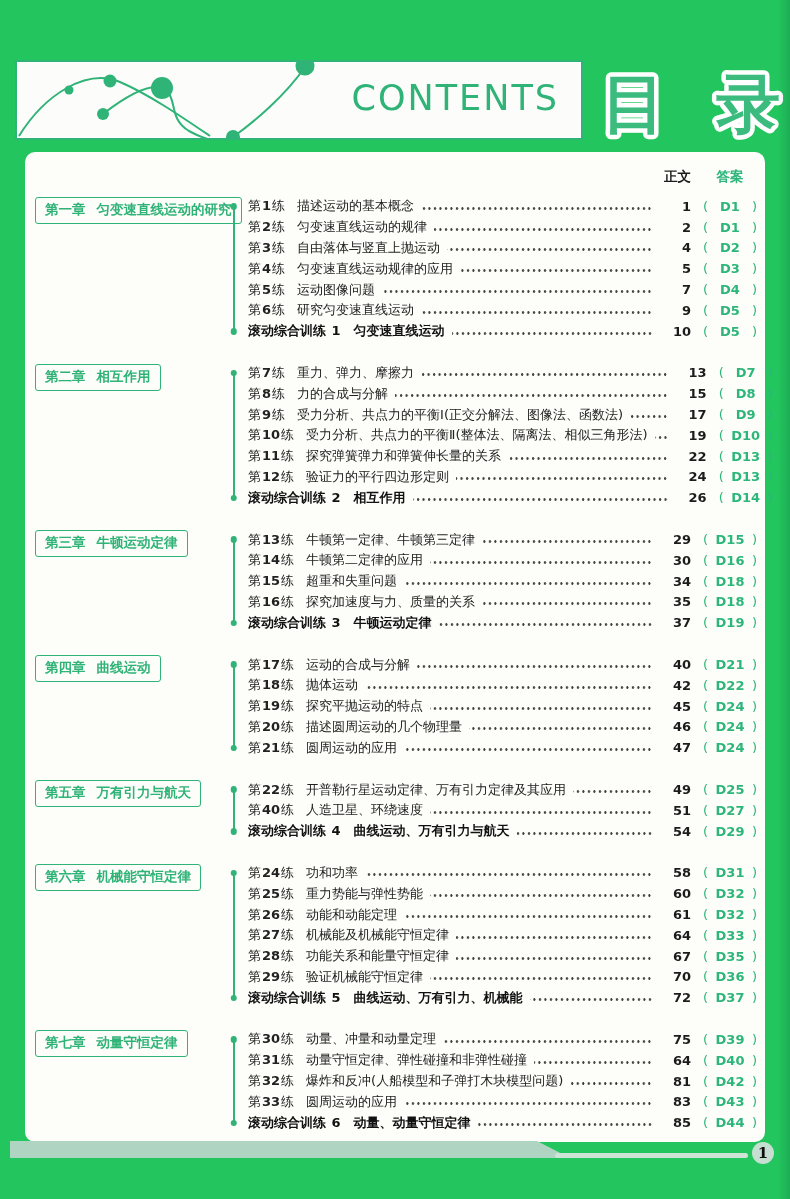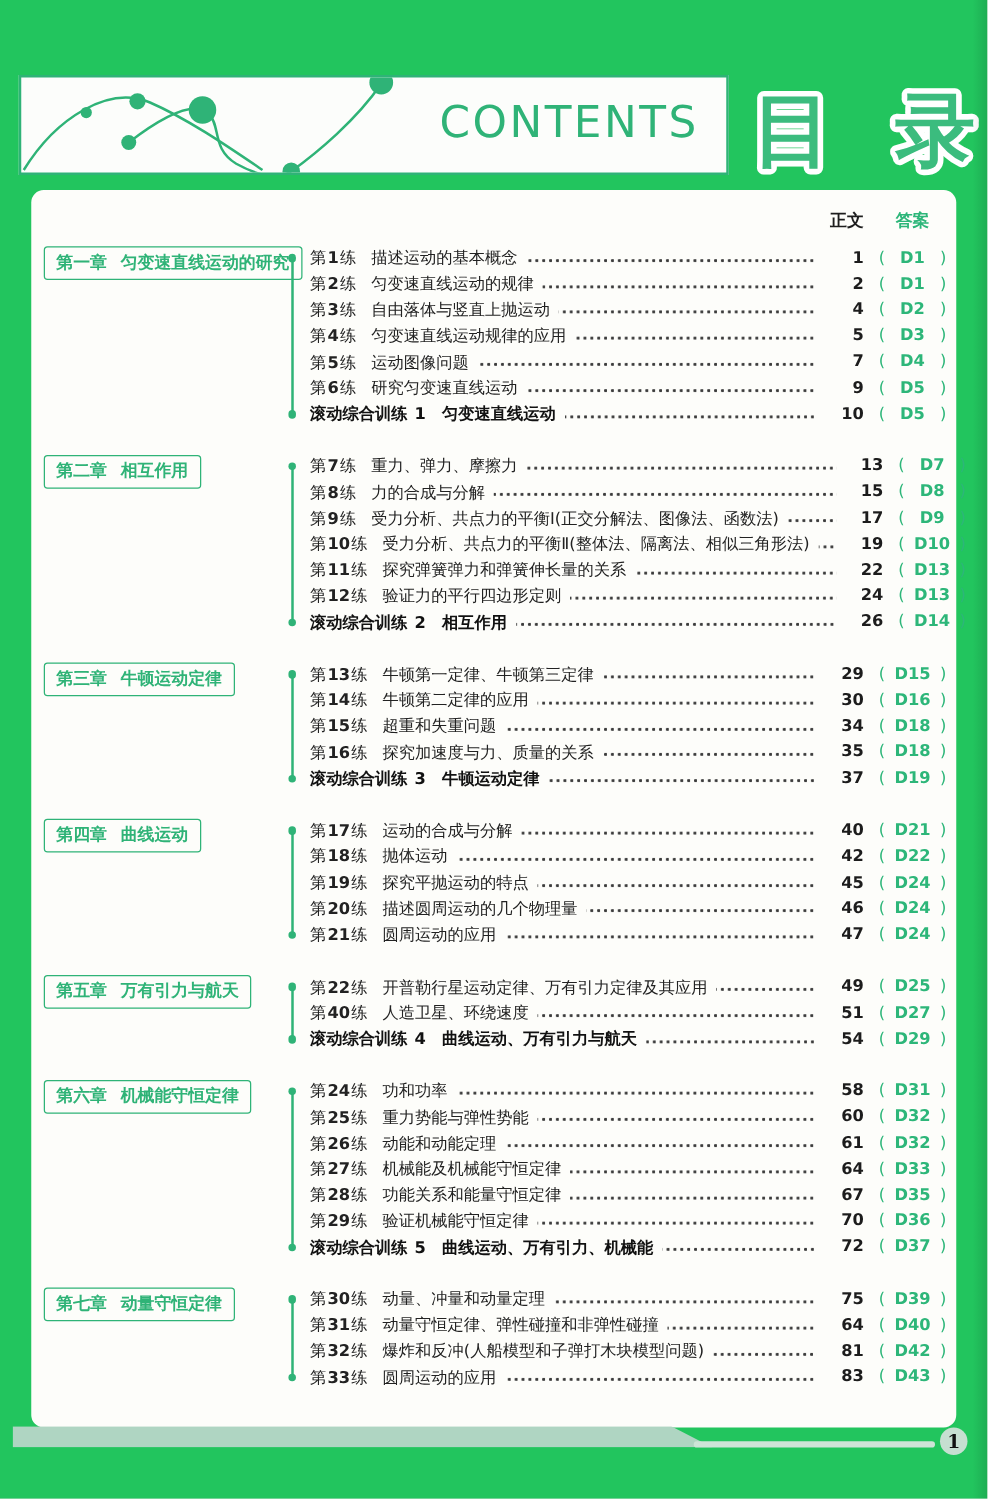--- a/index.html
+++ b/index.html
@@ -546,20 +546,29 @@
   <div class="row">
     <span class="label">第<b class="num">33</b>练</span>
     <span class="title">圆周运动的应用</span>
     <span class="leader"></span>
     <span class="page">83</span>
     <span class="ans">
                   <span class="v">D43</span>
                 </span>
   </div>
 
+  <div class="row bold">
+    <span class="label">滚动综合训练 <b class="num">6</b></span>
+    <span class="title">动量、动量守恒定律</span>
+    <span class="leader"></span>
+    <span class="page">85</span>
+    <span class="ans">
+                  <span class="v">D44</span>
+                </span>
+  </div>
 </div>
     </div>
   </div>
 </div>
   </div>
 
   <div class="footer">
     <div class="band"></div>
     <div class="band-line"></div>
     <div class="page-circle">1</div>

